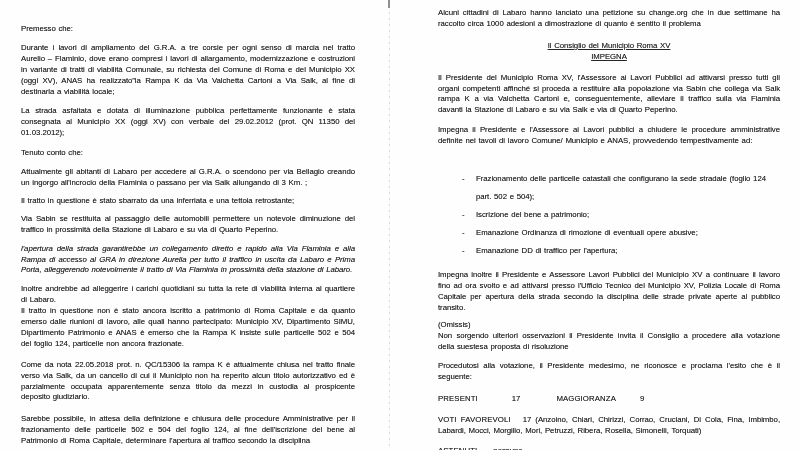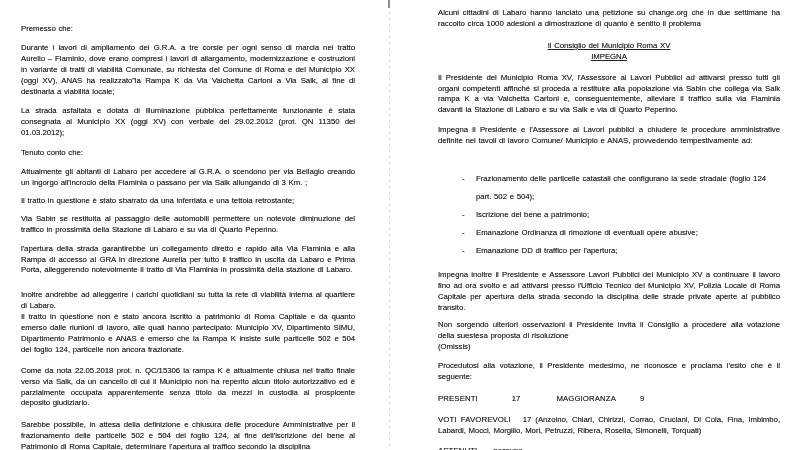--- a/index.html
+++ b/index.html
@@ -39,21 +39,21 @@
     letter-spacing: -0.05px;
     word-spacing: 0.6px;
     color: #242424;
     text-shadow: 0 0 0.6px rgba(40,40,40,0.55);
   }
   .col-left  { left: 21px;  top: 24px; width: 334px; }
   .col-right { left: 438px; top: 8px;  width: 342px; }
 
   .para { margin: 0 0 9px 0; }
   .para.tight { margin-bottom: 0; }
-  .para.roomy { margin-bottom: 14px; }
+  .para.roomy { margin-bottom: 8px; font-style: italic; }
   .heading-line { margin: 0 0 8px 0; }
 
   .centered { text-align: center; margin: 0; text-decoration: underline; }
   .centered.gap-after { margin-bottom: 10px; }
 
   ul.dash-list {
     list-style: none;
     margin: 0 0 10px 0;
     padding: 0 0 0 24px;
     line-height: 18px;
@@ -112,22 +112,22 @@
     <ul class="dash-list">
       <li>Frazionamento delle particelle catastali che configurano la sede stradale (foglio 124 part. 502 e 504);</li>
       <li>Iscrizione del bene a patrimonio;</li>
       <li>Emanazione Ordinanza di rimozione di eventuali opere abusive;</li>
       <li>Emanazione DD di traffico per l'apertura;</li>
     </ul>
 
     <p class="para" style="margin-bottom:6px">Impegna inoltre il Presidente e Assessore Lavori Pubblici del Municipio XV a continuare il lavoro fino ad ora svolto e ad attivarsi presso l'Ufficio Tecnico del Municipio XV, Polizia Locale di Roma Capitale per apertura della strada secondo la disciplina delle strade private aperte al pubblico transito.</p>
 
     <div class="omissis-block">
+      <span class="line">(Omissis)</span>
       <span class="line" style="text-align:justify; display:block;">Non sorgendo ulteriori osservazioni il Presidente invita il Consiglio a procedere alla votazione della suestesa proposta di risoluzione</span>
-      <span class="line">(Omissis)</span>
     </div>
 
     <p class="para" style="margin-bottom:11px">Procedutosi alla votazione, il Presidente medesimo, ne riconosce e proclama l'esito che è il seguente:</p>
 
     <div class="vote-row">
       <span class="vote-label">PRESENTI</span><span class="sp-a"></span><span>17</span><span class="sp-c"></span><span class="vote-label">MAGGIORANZA</span><span class="sp-b"></span><span>9</span>
     </div>
 
     <div class="vote-row" style="text-align:justify; margin-bottom:9px;">
       <span class="vote-label">VOTI FAVOREVOLI</span><span class="sp-d"></span><span>17 (Anzoino, Chiari, Chirizzi, Corrao, Cruciani, Di Cola, Fina, Imbimbo, Labardi, Mocci, Morgillo, Mori, Petruzzi, Ribera, Rosella, Simonelli, Torquati)</span>

